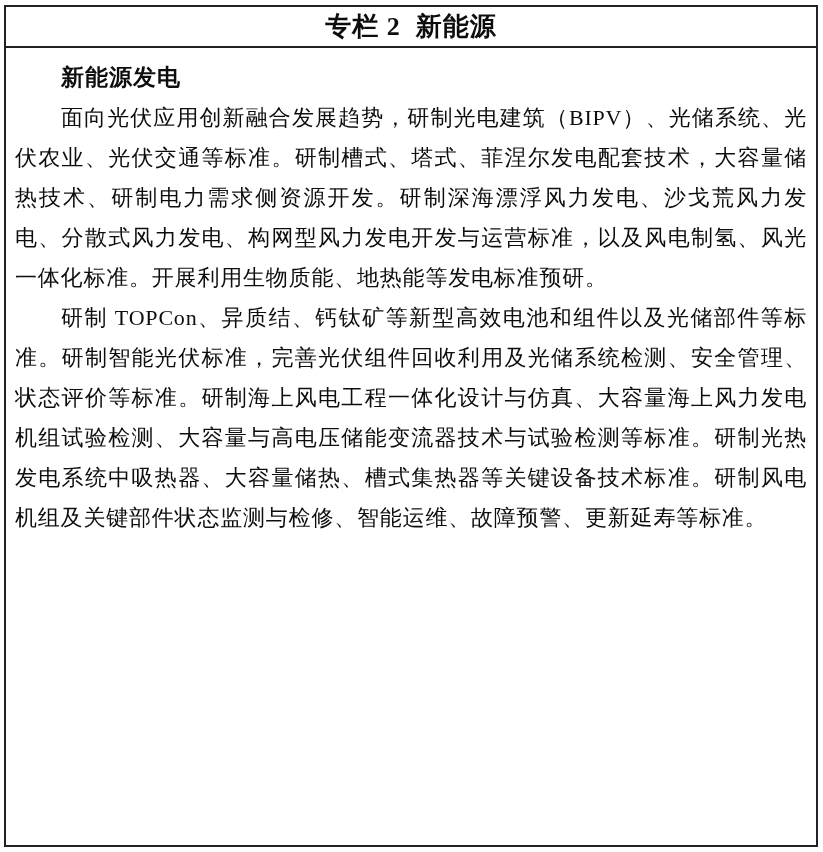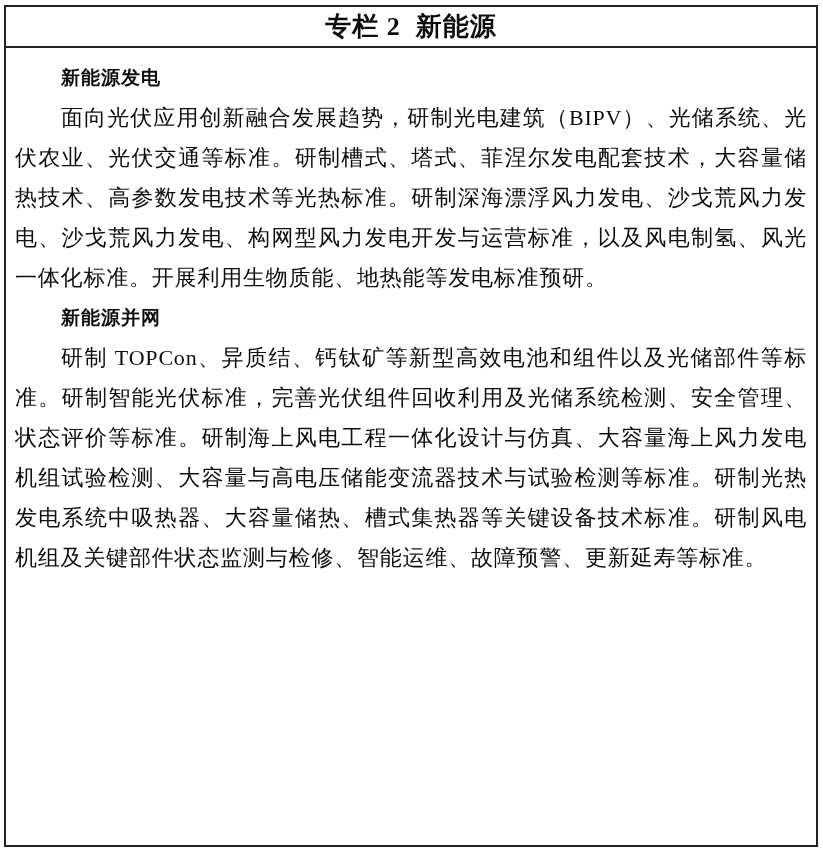--- a/index.html
+++ b/index.html
@@ -40,21 +40,21 @@
   }
   .column-body {
     padding: 10px 9px 0 9px;
     font-size: 22px;
     line-height: 40px;
     text-align: justify;
     text-justify: inter-ideograph;
   }
   .sec-heading {
     margin: 0;
-    font-size: 19px;
+    font-size: 23px;
     font-weight: bold;
     line-height: 40px;
     text-indent: 46px;
     letter-spacing: 1px;
   }
   .sec-para {
     margin: 0;
     text-indent: 46px;
     letter-spacing: 0.8px;
   }
@@ -62,20 +62,19 @@
 </head>
 <body>
 
 <div class="column-box">
   <div class="column-header">
     <span class="column-title">专栏 2  新能源</span>
   </div>
   <div class="column-body">
 
     <h3 class="sec-heading">新能源发电</h3>
-    <p class="sec-para">面向光伏应用创新融合发展趋势，研制光电建筑（BIPV）、光储系统、光伏农业、光伏交通等标准。研制槽式、塔式、菲涅尔发电配套技术，大容量储热技术、高参数发电技术等光热标准。研制深海漂浮风力发电、沙戈荒风力发电、沙戈荒风力发电、构网型风力发电开发与运营标准，以及风电制氢、风光一体化标准。开展利用生物质能、地热能等发电标准预研。</p>
+    <p class="sec-para">面向光伏应用创新融合发展趋势，研制光电建筑（BIPV）、光储系统、光伏农业、光伏交通等标准。研制槽式、塔式、菲涅尔发电配套技术，大容量储热技术、研制电力需求侧资源开发。研制深海漂浮风力发电、沙戈荒风力发电、分散式风力发电、构网型风力发电开发与运营标准，以及风电制氢、风光一体化标准。开展利用生物质能、地热能等发电标准预研。</p>
 
-    <h3 class="sec-heading">新能源并网</h3>
 
     <p class="sec-para">研制 TOPCon、异质结、钙钛矿等新型高效电池和组件以及光储部件等标准。研制智能光伏标准，完善光伏组件回收利用及光储系统检测、安全管理、状态评价等标准。研制海上风电工程一体化设计与仿真、大容量海上风力发电机组试验检测、大容量与高电压储能变流器技术与试验检测等标准。研制光热发电系统中吸热器、大容量储热、槽式集热器等关键设备技术标准。研制风电机组及关键部件状态监测与检修、智能运维、故障预警、更新延寿等标准。</p>
 
   </div>
 </div>
 
 </body></html>

